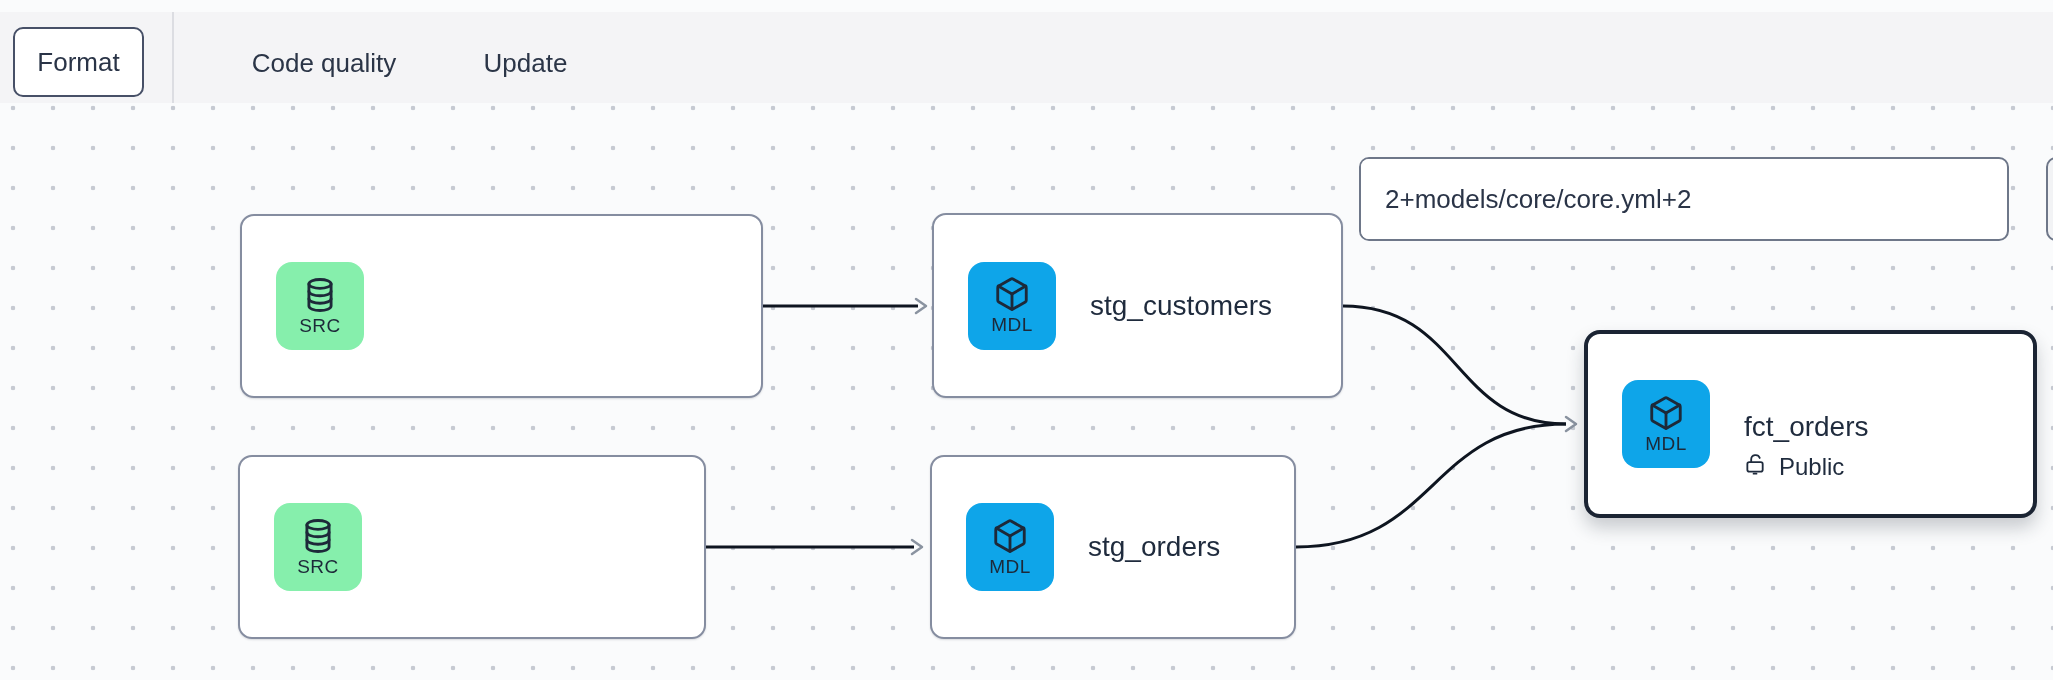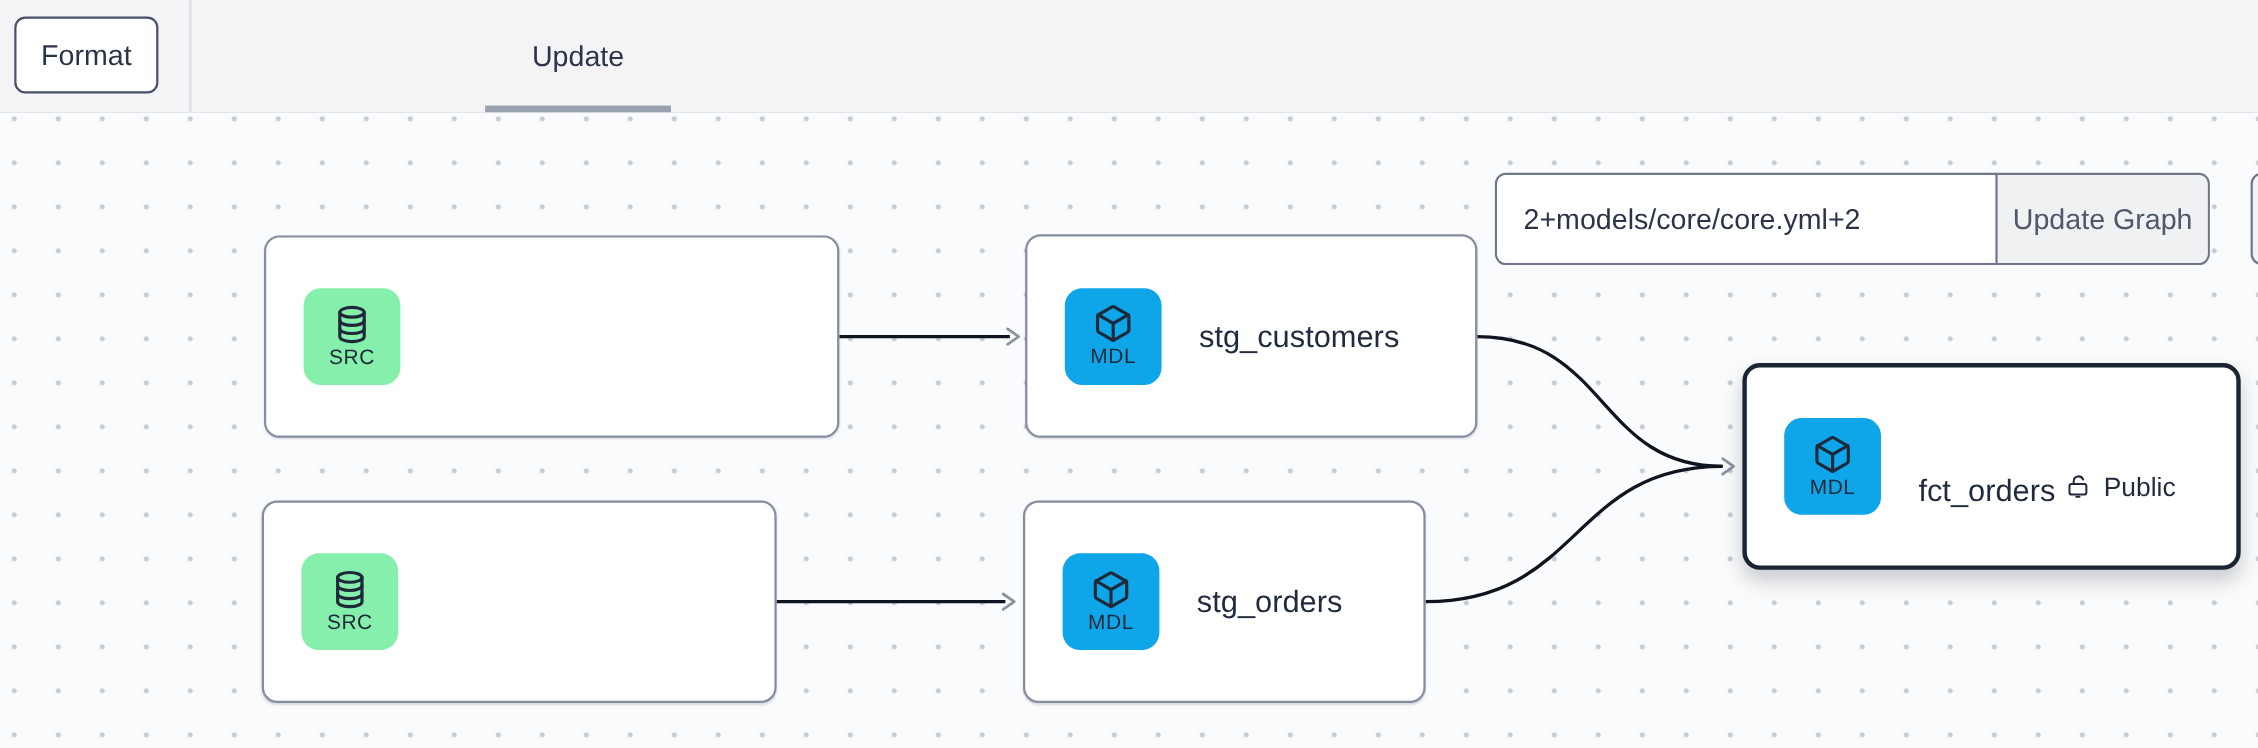--- a/index.html
+++ b/index.html
@@ -4,21 +4,21 @@
 <style>
   html,body{margin:0;padding:0;}
   body{
     width:2053px;height:680px;position:relative;overflow:hidden;
     font-family:"Liberation Sans", sans-serif;
     background:#fafbfc;
     -webkit-font-smoothing:antialiased;
   }
   
   .header{
-    position:absolute;left:0;top:0;width:2053px;height:102px;
+    position:absolute;left:0;top:12px;width:2053px;height:102px;
     background:#f4f4f6;border-bottom:1px solid #e2e3e7;
   }
   .format-btn{
     position:absolute;left:13px;top:15px;width:131px;height:70px;
     background:#ffffff;border:2px solid #475067;border-radius:10px;
     display:flex;align-items:center;justify-content:center;
     font-size:26px;color:#2a3447;cursor:pointer;box-sizing:border-box;
   }
   .header-divider{
     position:absolute;left:172px;top:0;width:2px;height:102px;background:#dcdde2;
@@ -59,23 +59,23 @@
   .badge{
     width:88px;height:88px;border-radius:16px;flex:0 0 auto;
     display:flex;flex-direction:column;align-items:center;justify-content:center;gap:1px;
     color:#1d2939;
   }
   .badge.src{background:#86efac;}
   .badge.mdl{background:#0ea5e9;}
   .badge svg{display:block;}
   .badge-label{font-size:19px;letter-spacing:.5px;color:#1d2939;}
   .node-label{font-size:28px;color:#1f2b3d;white-space:nowrap;}
-  .node-text{display:flex;flex-direction:row;gap:9px;margin-top:44px;}
+  .node-text{display:flex;flex-direction:column;gap:9px;margin-top:44px;}
   .node-title{font-size:28px;color:#1f2b3d;white-space:nowrap;}
-  .node-sub{display:flex;gap:12px;font-size:24px;color:#1f2b3d;}
+  .node-sub{display:flex;align-items:center;gap:12px;font-size:24px;color:#1f2b3d;}
   
   .selector-group{
     position:absolute;left:1359px;top:54px;width:650px;height:84px;
     border:2px solid #6e7789;border-radius:10px;box-sizing:border-box;
     display:flex;overflow:hidden;background:#ffffff;
   }
   .selector-input{
     width:453px;border:none;outline:none;background:#ffffff;
     font-family:"Liberation Sans", sans-serif;font-size:26px;color:#2a3447;
     padding:0 0 0 24px;box-sizing:border-box;
@@ -89,20 +89,21 @@
     position:absolute;left:2046px;top:54px;width:40px;height:84px;
     border:2px solid #6e7789;border-radius:10px;background:#f2f3f5;box-sizing:border-box;
   }
 </style>
 </head>
 <body>
 
 <div class="header">
   <div class="format-btn">Format</div>
   <div class="header-divider"></div>
+  <div class="tab tab-code">Code quality</div>
   <div class="tab tab-lineage">Update</div>
   <div class="tab-underline"></div>
 </div>
 
 <div class="canvas">
 
   <svg class="edges" viewBox="0 0 2053 577" fill="none">
     <path d="M763 203 L918 203" stroke="#0e1520" stroke-width="3"></path>
     <path d="M706 444 L914 444" stroke="#0e1520" stroke-width="3"></path>
     <path d="M1343 203 C1462 203 1452 321 1566 321" stroke="#0e1520" stroke-width="3"></path>
@@ -189,18 +190,17 @@
             <line x1="10" y1="22.6" x2="13" y2="22.6"></line>
           </svg>
         </span>
         <span>Public</span>
       </span>
     </div>
   </div>
 
   <div class="selector-group">
     <input class="selector-input" type="text" value="2+models/core/core.yml+2" style="">
-    <button class="selector-update">Update Graph</button>
   </div>
 
   <div class="partial-btn"></div>
 
 </div>
 
 </body></html>

